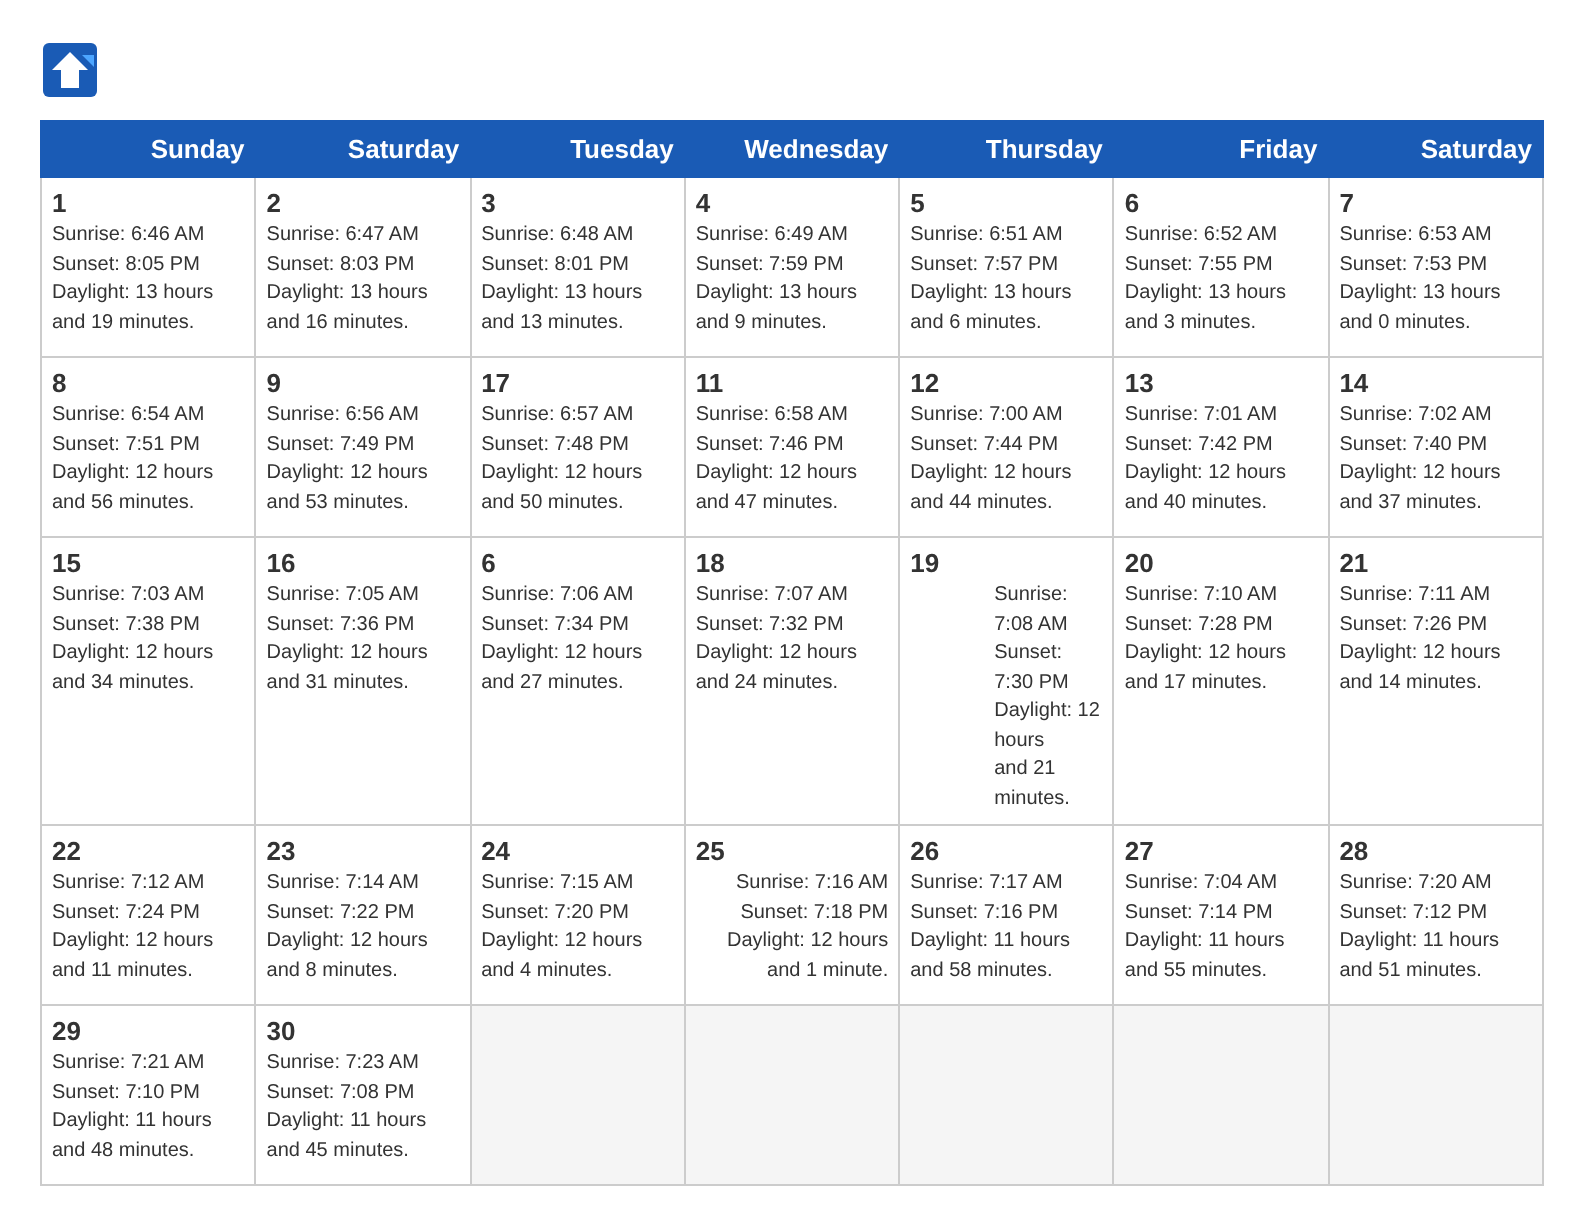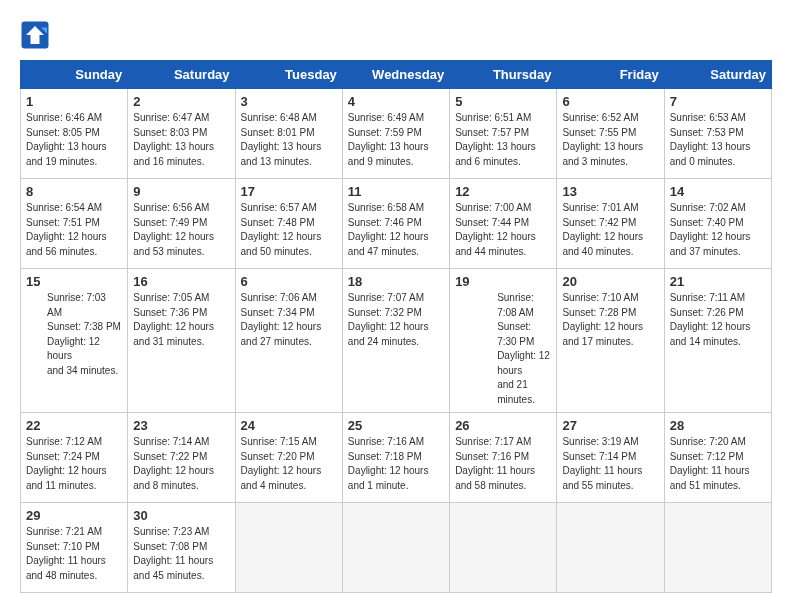--- a/index.html
+++ b/index.html
@@ -209,21 +209,21 @@
           <div class="day-num">14</div>
           <div class="day-info" style="white-space: pre-line;">Sunrise: 7:02 AM
 Sunset: 7:40 PM
 Daylight: 12 hours
 and 37 minutes.</div>
         </td>
       </tr>
       <tr>
         <td>
           <div class="day-num">15</div>
-          <div class="day-info" style="white-space: pre-line; margin-left: 21px;">Sunrise: 7:03 AM
+          <div class="day-info" style="white-space: pre-line;">Sunrise: 7:03 AM
 Sunset: 7:38 PM
 Daylight: 12 hours
 and 34 minutes.</div>
         </td>
         <td>
           <div class="day-num">16</div>
           <div class="day-info" style="white-space: pre-line;">Sunrise: 7:05 AM
 Sunset: 7:36 PM
 Daylight: 12 hours
 and 31 minutes.</div>
@@ -281,35 +281,35 @@
         </td>
         <td>
           <div class="day-num">24</div>
           <div class="day-info" style="white-space: pre-line;">Sunrise: 7:15 AM
 Sunset: 7:20 PM
 Daylight: 12 hours
 and 4 minutes.</div>
         </td>
         <td>
           <div class="day-num">25</div>
-          <div class="day-info" style="white-space: pre-line;">Sunrise: 7:16 AM
+          <div class="day-info" style="white-space: pre-line; text-align: right;">Sunrise: 7:16 AM
 Sunset: 7:18 PM
 Daylight: 12 hours
 and 1 minute.</div>
         </td>
         <td>
           <div class="day-num">26</div>
           <div class="day-info" style="white-space: pre-line;">Sunrise: 7:17 AM
 Sunset: 7:16 PM
 Daylight: 11 hours
 and 58 minutes.</div>
         </td>
         <td>
           <div class="day-num">27</div>
-          <div class="day-info" style="white-space: pre-line;">Sunrise: 3:19 AM
+          <div class="day-info" style="white-space: pre-line;">Sunrise: 7:04 AM
 Sunset: 7:14 PM
 Daylight: 11 hours
 and 55 minutes.</div>
         </td>
         <td>
           <div class="day-num">28</div>
           <div class="day-info" style="white-space: pre-line;">Sunrise: 7:20 AM
 Sunset: 7:12 PM
 Daylight: 11 hours
 and 51 minutes.</div>

